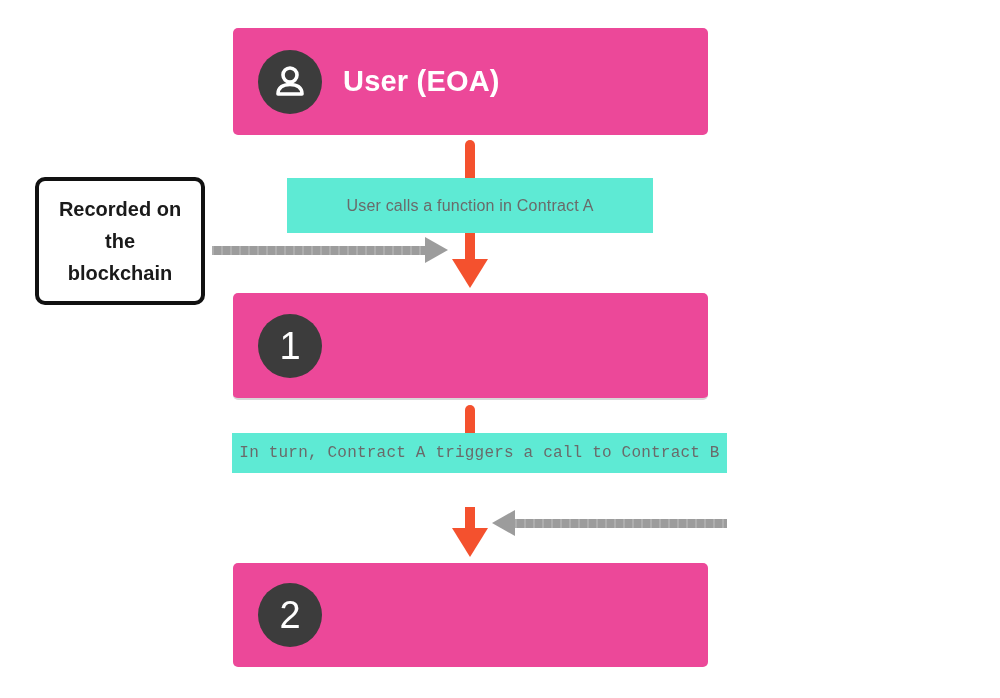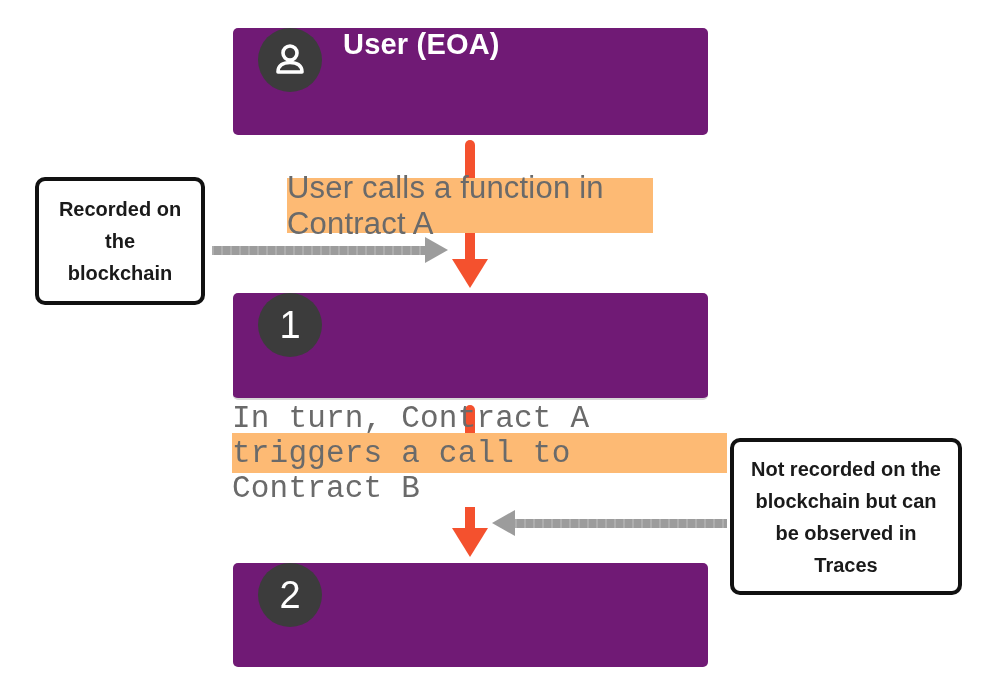--- a/index.html
+++ b/index.html
@@ -3,38 +3,38 @@
 <meta charset="utf-8">
 <style>
   html,body{margin:0;padding:0;background:#ffffff;}
   .canvas{
     position:relative;width:1000px;height:698px;background:#ffffff;overflow:hidden;
     font-family:"Liberation Sans",sans-serif;
   }
   
   .node{
     position:absolute;left:233px;width:475px;height:107px;
-    background:#701a75;border-radius:5px;
-    display:flex;box-sizing:border-box;
+    background:#ec4899;border-radius:5px;
+    display:flex;align-items:center;box-sizing:border-box;
   }
   .node-user{top:28px;}
   .node-a{top:293px;border-bottom:2px solid #d8d8d8;}
   .node-b{top:563px;height:104px;}
   .badge{
     width:64px;height:64px;border-radius:50%;background:#3c3c3c;
     margin-left:25px;flex:0 0 auto;
     display:flex;align-items:center;justify-content:center;
   }
   .badge-num{color:#ffffff;font-size:38px;font-weight:400;line-height:1;}
   .node-label{color:#ffffff;font-size:29px;font-weight:700;margin-left:21px;letter-spacing:.2px;}
   
   .band{
-    position:absolute;background:#fdba74;color:#6a6a6a;
+    position:absolute;background:#5eead4;color:#6a6a6a;
     display:flex;align-items:center;justify-content:center;
-    font-size:31px;letter-spacing:.2px;z-index:2;
+    font-size:16px;letter-spacing:.2px;z-index:2;
   }
   .band-1{left:287px;top:178px;width:366px;height:55px;}
   .band-2{left:232px;top:433px;width:495px;height:40px;font-family:Liberation Mono, monospace;}
   
   .oseg{position:absolute;width:10px;background:#f4512e;left:465px;z-index:1;}
   .oseg.cap{border-radius:5px 5px 0 0;}
   .ohead{
     position:absolute;left:452px;width:0;height:0;z-index:1;
     border-left:18px solid transparent;border-right:18px solid transparent;
     border-top:29px solid #f4512e;
@@ -111,15 +111,14 @@
 
   <div class="band band-2">In turn, Contract A triggers a call to Contract B</div>
 
   <div class="node node-b">
     <div class="badge">
       <span class="badge-num">2</span>
     </div>
   </div>
 
   <div class="callout callout-left">Recorded on the blockchain</div>
-  <div class="callout callout-right">Not recorded on the blockchain but can be observed in Traces</div>
 
 </div>
 
 </body></html>

